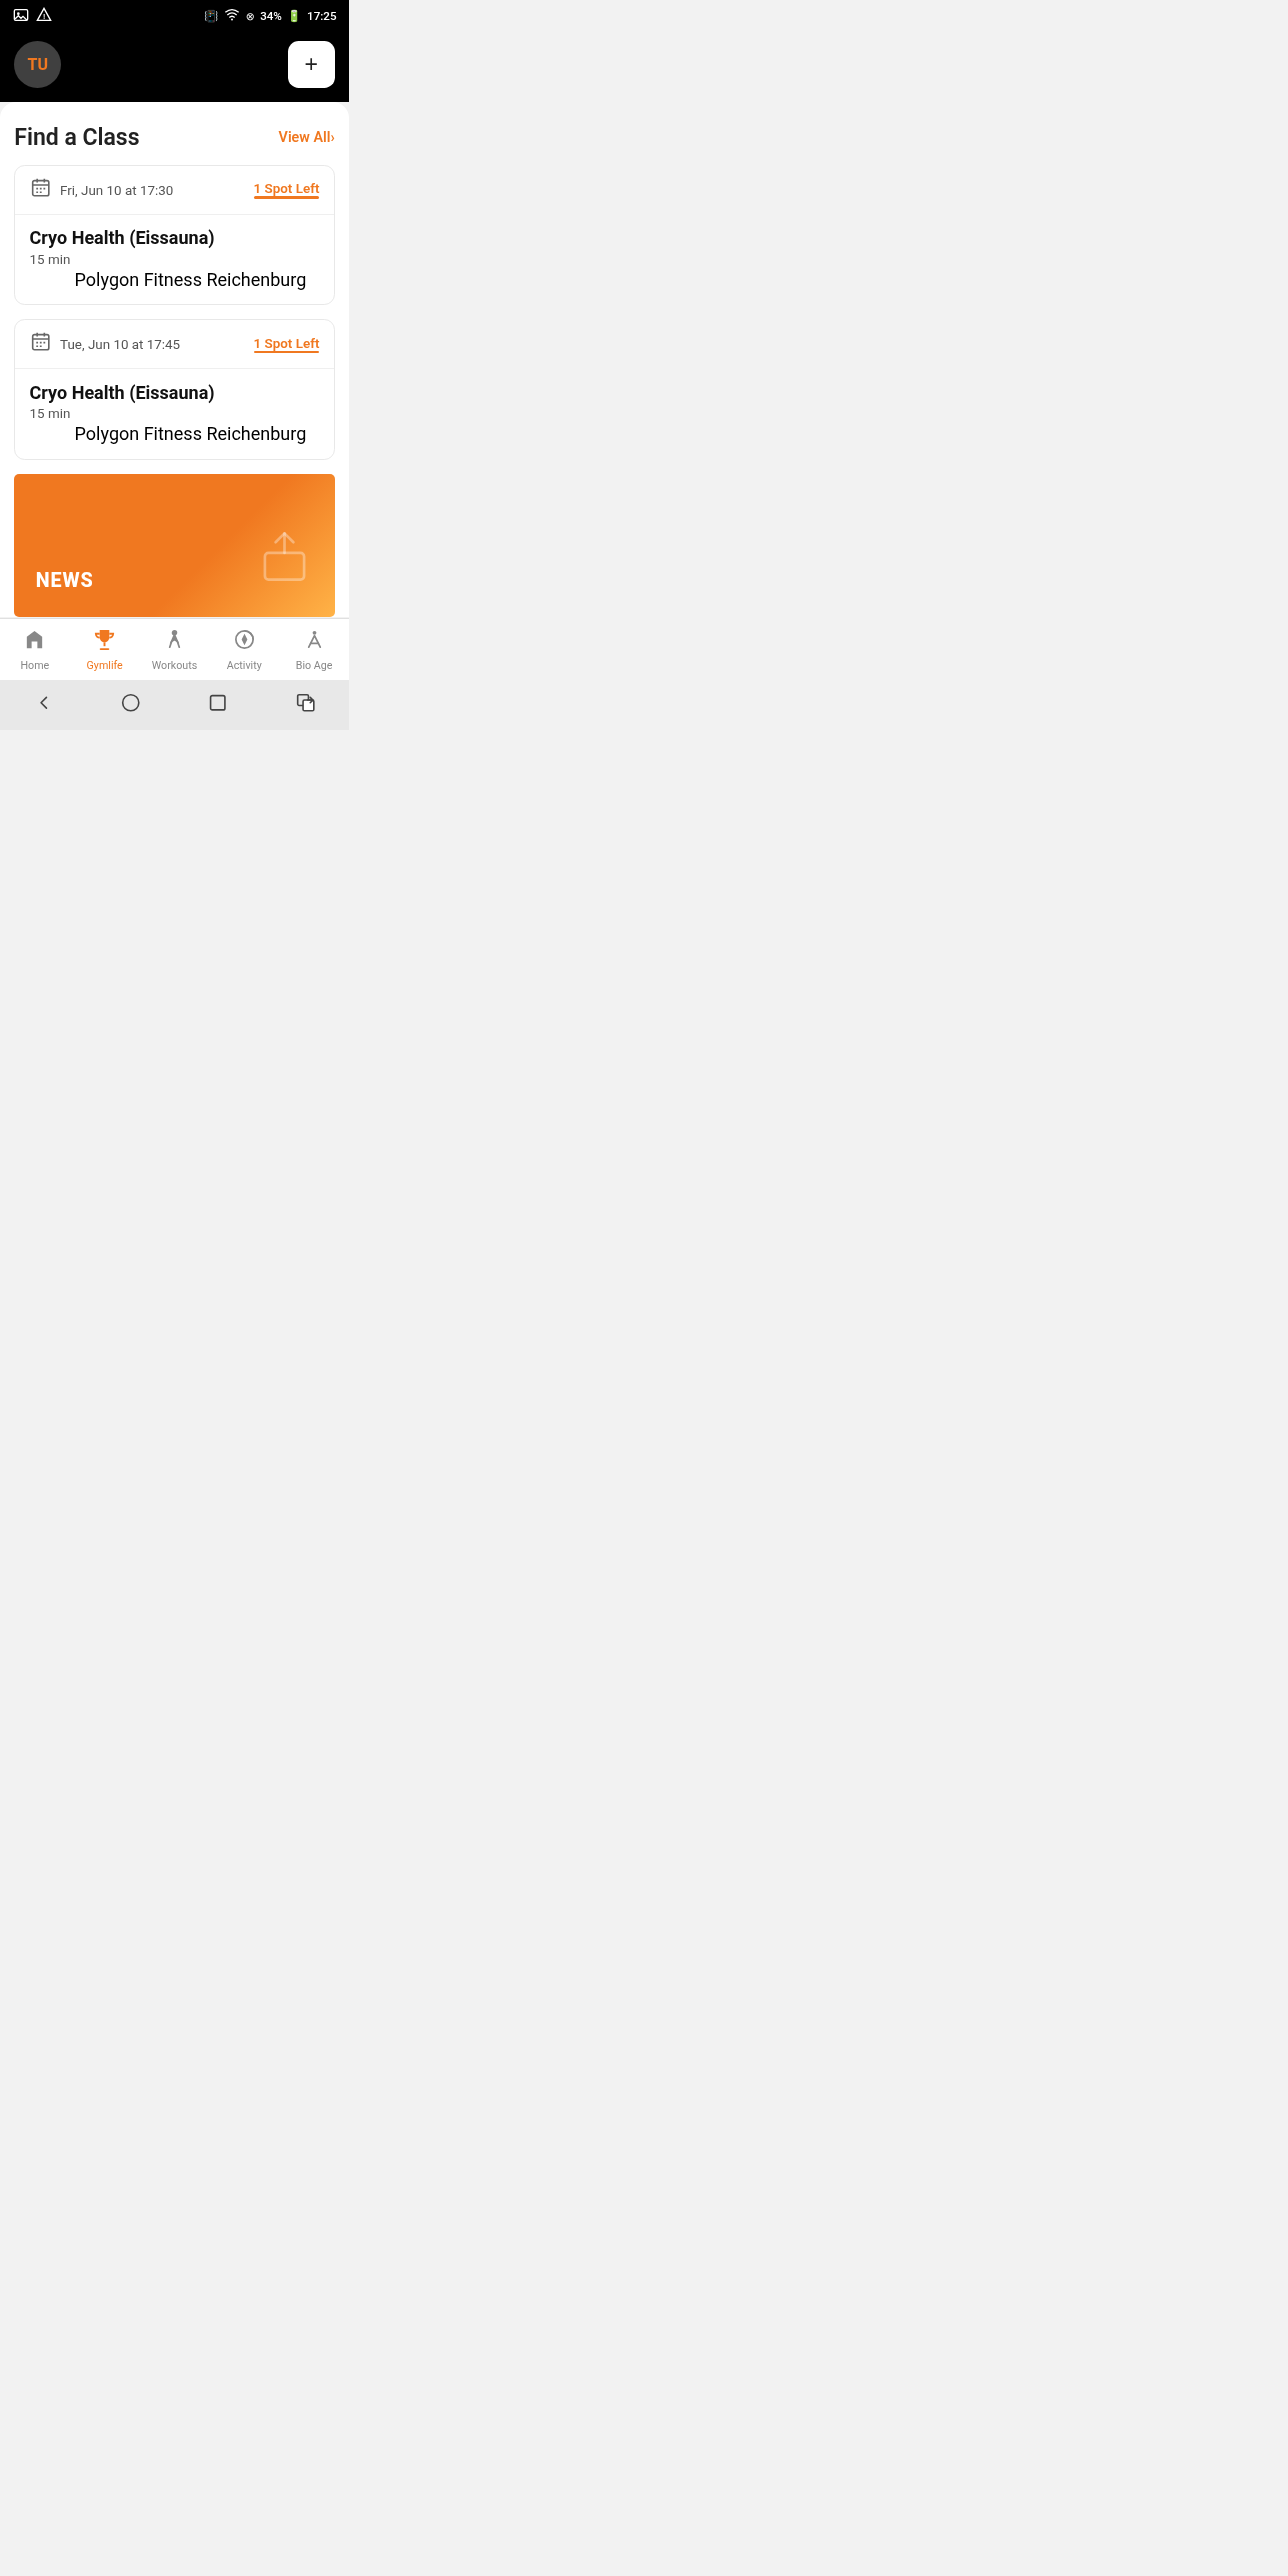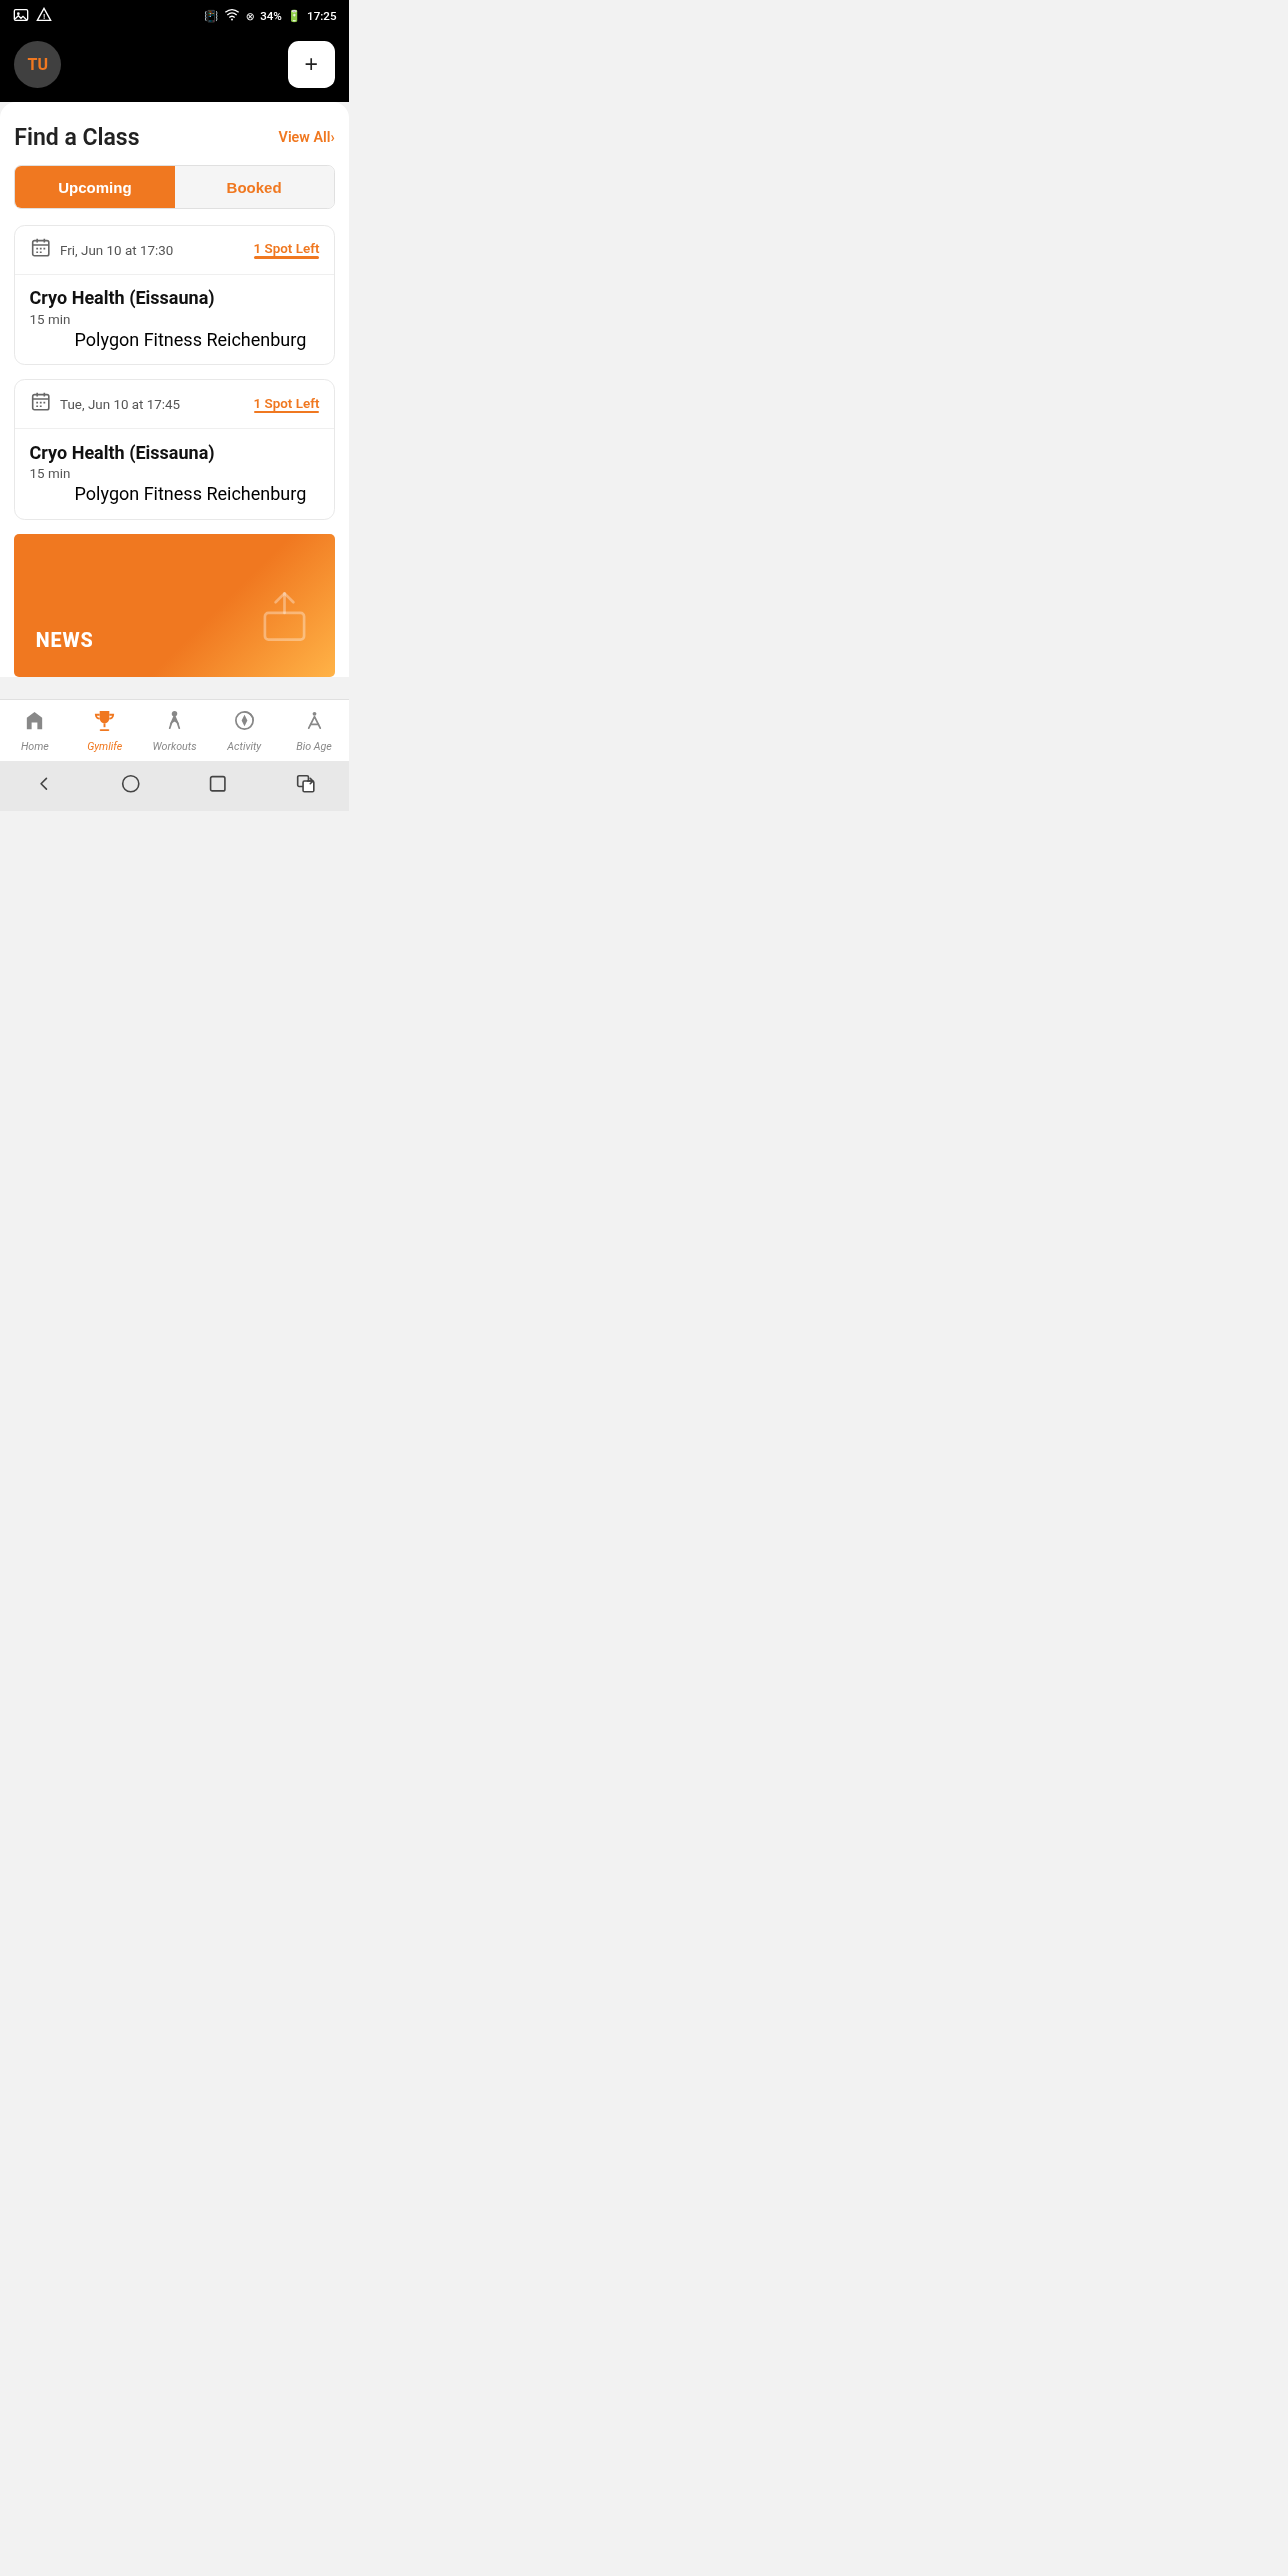--- a/index.html
+++ b/index.html
@@ -216,22 +216,21 @@
     }
 
     
     .bottom-nav {
       background: #fff;
       border-top: 0.9px solid #e0e0e0;
       display: flex;
       justify-content: space-around;
       align-items: center;
       padding: 9px 0 7.2px;
-      margin-top: 22px;
-      font-style: italic;
+      margin-top: 1px;
     }
     .nav-item {
       display: flex;
       flex-direction: column;
       align-items: center;
       gap: 3.6px;
       cursor: pointer;
       min-width: 54px;
     }
     .nav-icon {
@@ -307,24 +306,20 @@
 <div class="main-content">
 
   <div class="section-header">
     <span class="section-title">Find a Class</span>
     <span class="view-all">
       <span>View All</span>
       <span>›</span>
     </span>
   </div>
 
-  <div class="tabs">
-    <button class="tab tab-active">Upcoming</button>
-    <button class="tab tab-inactive">Booked</button>
-  </div>
 
   <div class="class-card">
     <div class="card-header">
       <div class="card-date">
         <span class="cal-icon">
           <svg width="21.5" height="21.5" viewBox="0 0 24 24" fill="none" stroke="#666" stroke-width="1.8">
             <rect x="3" y="4" width="18" height="17" rx="2"></rect>
             <line x1="3" y1="9" x2="21" y2="9"></line>
             <line x1="8" y1="2" x2="8" y2="6"></line>
             <line x1="16" y1="2" x2="16" y2="6"></line>

